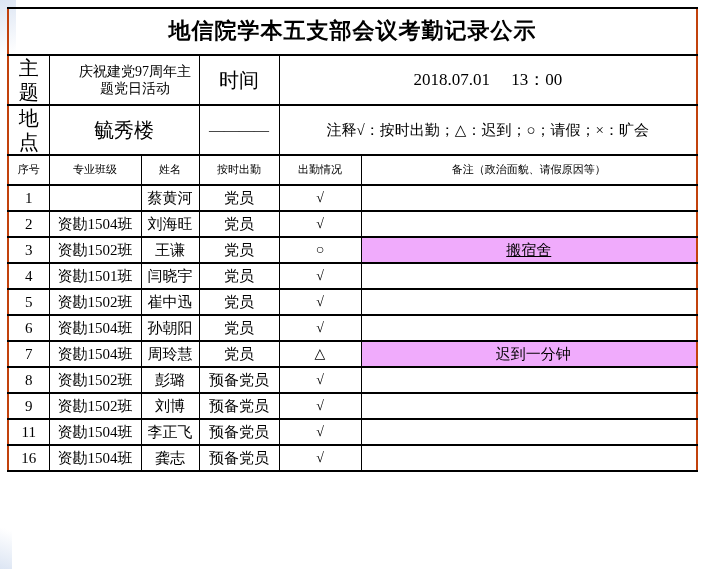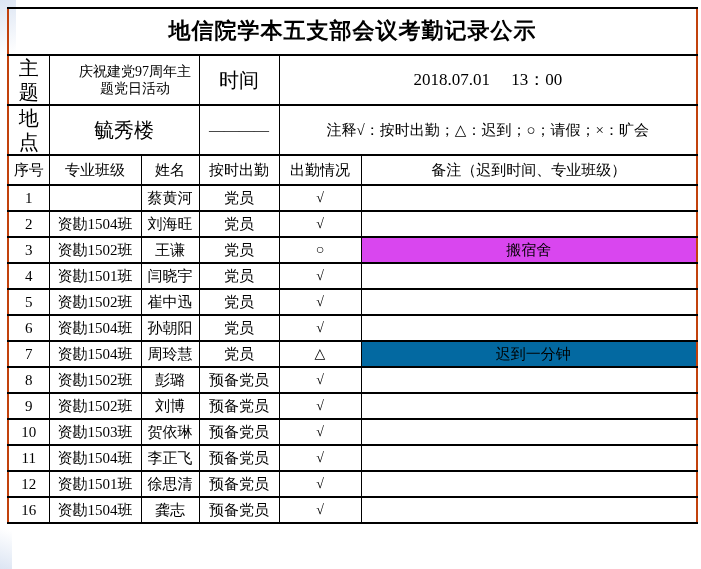--- a/index.html
+++ b/index.html
@@ -39,21 +39,21 @@
   tr.r-meta1{height:35px;}
   tr.r-meta2{height:30px;}
   tr.r-head{height:30px;}
   tbody tr{height:26px;}
   .title-cell{font-size:22px;font-weight:bold;letter-spacing:1px;}
   .label-cell{font-size:20px;}
   .theme-value{font-size:14px;line-height:1.25;padding-left:24px;}
   .time-value{white-space:pre;font-size:17px;}
   .dash-cell{font-size:15px;letter-spacing:0;}
   .legend-cell{font-size:15px;border-radius:9px;}
-  th{font-size:15px;}
+  th{font-size:11px;}
   td.attend{font-size:14px;}
 </style>
 </head>
 <body>
 
 <div class="edge edge-tl"></div>
 <div class="edge edge-bl"></div>
 
 <table>
   <colgroup>
@@ -79,21 +79,21 @@
       <td colspan="2" class="label-cell">毓秀楼</td>
       <td class="dash-cell">————</td>
       <td colspan="2" class="legend-cell">注释√：按时出勤；△：迟到；○；请假；×：旷会</td>
     </tr>
     <tr class="r-head" id="header-row">
         <th>序号</th>
         <th>专业班级</th>
         <th>姓名</th>
         <th>按时出勤</th>
         <th>出勤情况</th>
-        <th>备注（迟到时间、专业班级）</th>
+        <th>备注（政治面貌、请假原因等）</th>
       </tr>
   </thead>
   <tbody id="rows">
       <tr>
         <td>1</td>
         <td></td>
         <td>蔡黄河</td>
         <td>党员</td>
         <td class="attend">√</td>
         <td class="remark"></td>
@@ -105,21 +105,21 @@
         <td>党员</td>
         <td class="attend">√</td>
         <td class="remark"></td>
       </tr>
       <tr>
         <td>3</td>
         <td>资勘1502班</td>
         <td>王谦</td>
         <td>党员</td>
         <td class="attend">○</td>
-        <td class="remark" style="background-color: #d946ef;">搬宿舍</td>
+        <td class="remark" style="background-color: #f0abfc; text-decoration: underline;">搬宿舍</td>
       </tr>
       <tr>
         <td>4</td>
         <td>资勘1501班</td>
         <td>闫晓宇</td>
         <td>党员</td>
         <td class="attend">√</td>
         <td class="remark"></td>
       </tr>
       <tr>
@@ -137,58 +137,42 @@
         <td>党员</td>
         <td class="attend">√</td>
         <td class="remark"></td>
       </tr>
       <tr>
         <td>7</td>
         <td>资勘1504班</td>
         <td>周玲慧</td>
         <td>党员</td>
         <td class="attend">△</td>
-        <td class="remark" style="background-color: #0369a1; padding-left: 11px;">迟到一分钟</td>
+        <td class="remark" style="background-color: #f0abfc; padding-left: 11px;">迟到一分钟</td>
       </tr>
       <tr>
         <td>8</td>
         <td>资勘1502班</td>
         <td>彭璐</td>
         <td>预备党员</td>
         <td class="attend">√</td>
         <td class="remark"></td>
       </tr>
       <tr>
         <td>9</td>
         <td>资勘1502班</td>
         <td>刘博</td>
         <td>预备党员</td>
         <td class="attend">√</td>
         <td class="remark"></td>
       </tr>
       <tr>
-        <td>10</td>
-        <td>资勘1503班</td>
-        <td>贺依琳</td>
-        <td>预备党员</td>
-        <td class="attend">√</td>
-        <td class="remark"></td>
-      </tr>
-      <tr>
         <td>11</td>
         <td>资勘1504班</td>
         <td>李正飞</td>
-        <td>预备党员</td>
-        <td class="attend">√</td>
-        <td class="remark"></td>
-      </tr>
-      <tr>
-        <td>12</td>
-        <td>资勘1501班</td>
-        <td>徐思清</td>
         <td>预备党员</td>
         <td class="attend">√</td>
         <td class="remark"></td>
       </tr>
       <tr>
         <td>16</td>
         <td>资勘1504班</td>
         <td>龚志</td>
         <td>预备党员</td>
         <td class="attend">√</td>

